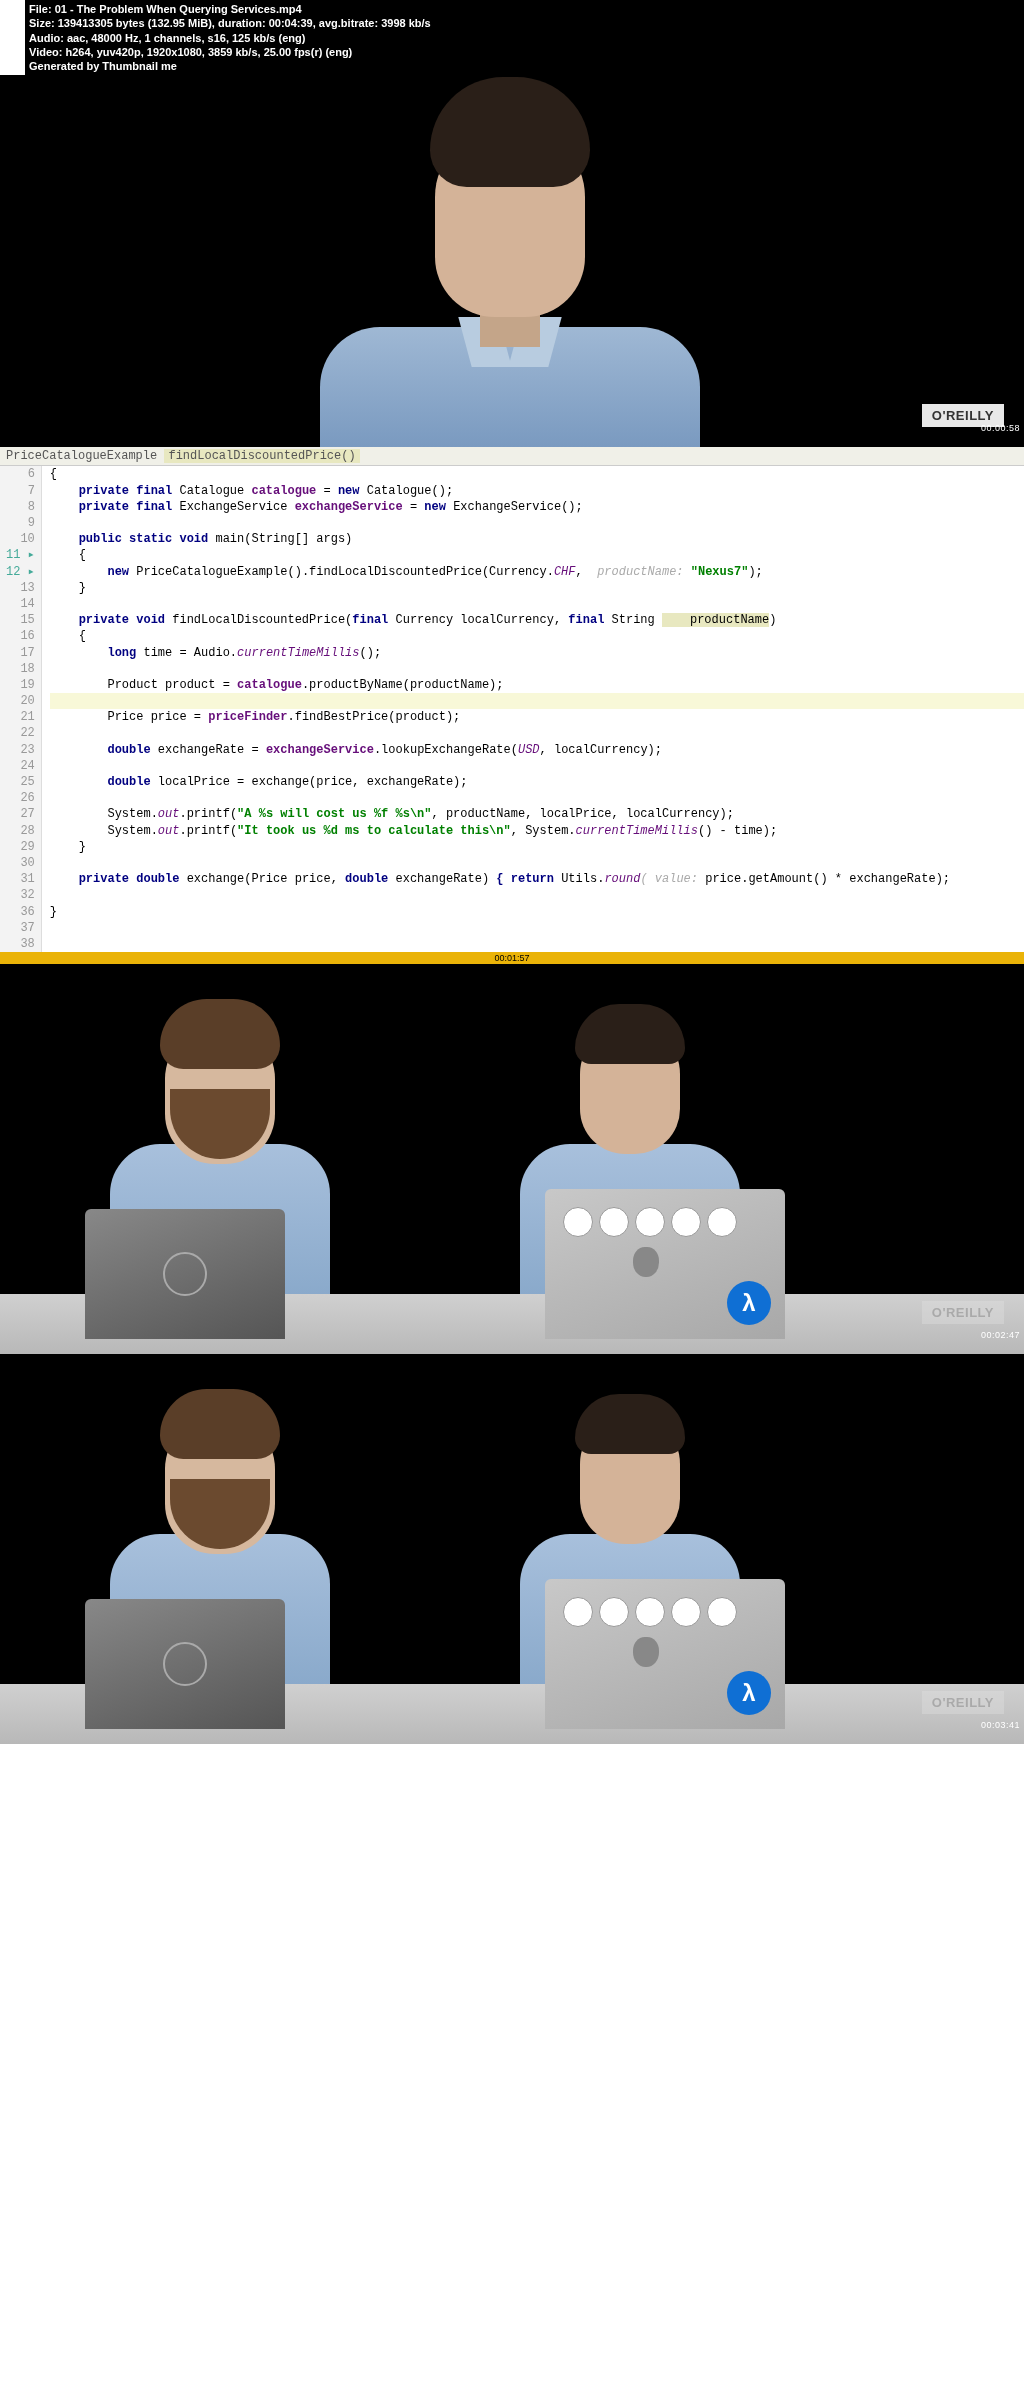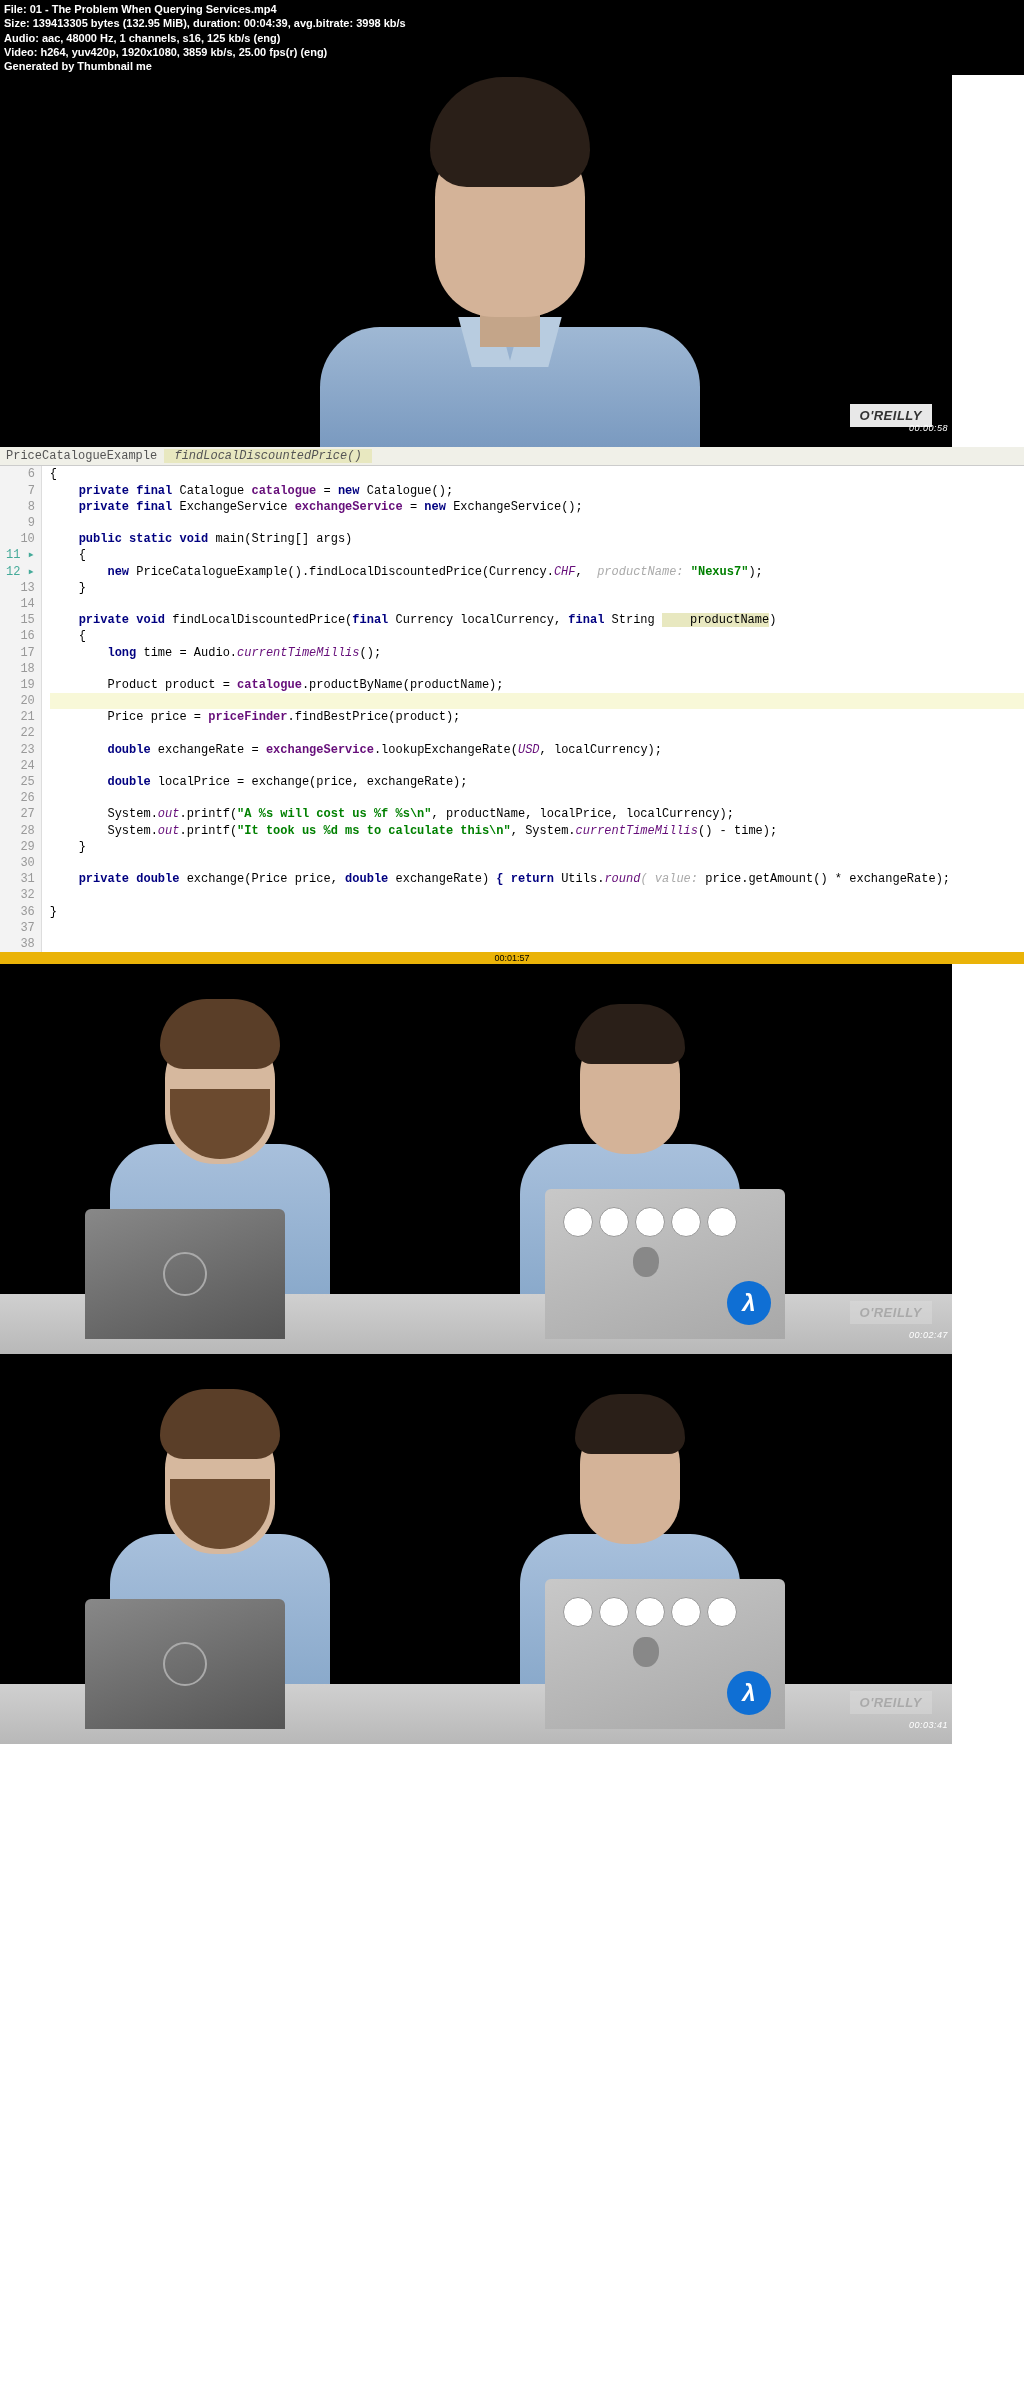--- a/index.html
+++ b/index.html
@@ -1,19 +1,19 @@
 <!DOCTYPE html>
 <html><head>
 <meta charset="utf-8">
 <style>
   * { box-sizing: border-box; margin: 0; padding: 0; }
   body { width: 1024px; font-family: Arial, sans-serif; background: #fff; }
-  .meta-block { background: #000; color: #fff; padding: 2px 4px; font-family: Arial, sans-serif; font-size: 11px; font-weight: bold; line-height: 1.3; }
+  .meta-block { background: #000; color: #fff; padding: 2px 4px; font-family: Arial, sans-serif; font-size: 11px; font-weight: bold; line-height: 1.3; margin-left: 25px; }
   .meta-line { white-space: nowrap; }
-  .video-frame { background: #000; position: relative; width: 952px; font-style: italic; }
+  .video-frame { background: #000; position: relative; width: 1024px; }
   .frame1 { height: 372px; }
   .frame-dark { height: 390px; }
   .frame-timestamp { position: absolute; right: 4px; bottom: 14px; color: #fff; font-size: 9px; font-family: Arial, sans-serif; letter-spacing: 0.5px; }
   .person1 {
     position: absolute; left: 350px; top: 40px; width: 320px; height: 332px;
   }
   .shirt1 {
     position: absolute; bottom: 0; left: 50%; transform: translateX(-50%);
     width: 380px; height: 120px;
     background: linear-gradient(180deg, #9fb8d4 0%, #7a9ac0 100%);
@@ -24,21 +24,21 @@
   .hair1 { position: absolute; bottom: 260px; left: 50%; transform: translateX(-50%); width: 160px; height: 110px; background: #2a1f18; border-radius: 80px 80px 40px 40px; }
   .collar1 { position: absolute; bottom: 80px; left: 50%; transform: translateX(-50%); width: 80px; height: 50px; }
   .collar1::before, .collar1::after { content: ''; position: absolute; width: 40px; height: 50px; background: #b8cce0; }
   .collar1::before { left: -5px; transform: skewX(15deg); }
   .collar1::after { right: -5px; transform: skewX(-15deg); }
   .oreilly-badge { position: absolute; right: 20px; bottom: 20px; background: #e8e8e8; color: #333; padding: 4px 10px; font-size: 13px; font-weight: bold; letter-spacing: 0.5px; }
 
   
   .code-panel { background: #eab308; width: 1024px; }
   .code-header { background: #f0f0e8; padding: 2px 6px; font-family: Consolas, 'Courier New', monospace; font-size: 12px; color: #555; border-bottom: 1px solid #ccc; display: flex; align-items: center; }
-  .code-header .highlighted { background: #e8e8c0; padding: 0 10px; font-style: italic; }
+  .code-header .highlighted { background: #e8e8c0; padding: 0 4px; }
   .code-body { display: flex; font-family: Consolas, 'Courier New', monospace; font-size: 12px; line-height: 1.35; }
   .gutter { background: #f3f3f3; color: #999; text-align: right; padding: 0 6px; user-select: none; border-right: 1px solid #ddd; min-width: 28px; }
   .gutter .ln { height: 16.2px; }
   .gutter .arrow { color: #4a9; }
   .code-lines { flex: 1; padding-left: 8px; background: #fff; }
   .code-lines .cl { height: 16.2px; white-space: pre; }
   .code-lines .highlighted-line { background: #f8f8d8; }
   .kw { color: #000080; font-weight: bold; }
   .str { color: #008000; font-weight: bold; }
   .field { color: #660e7a; font-weight: bold; }

